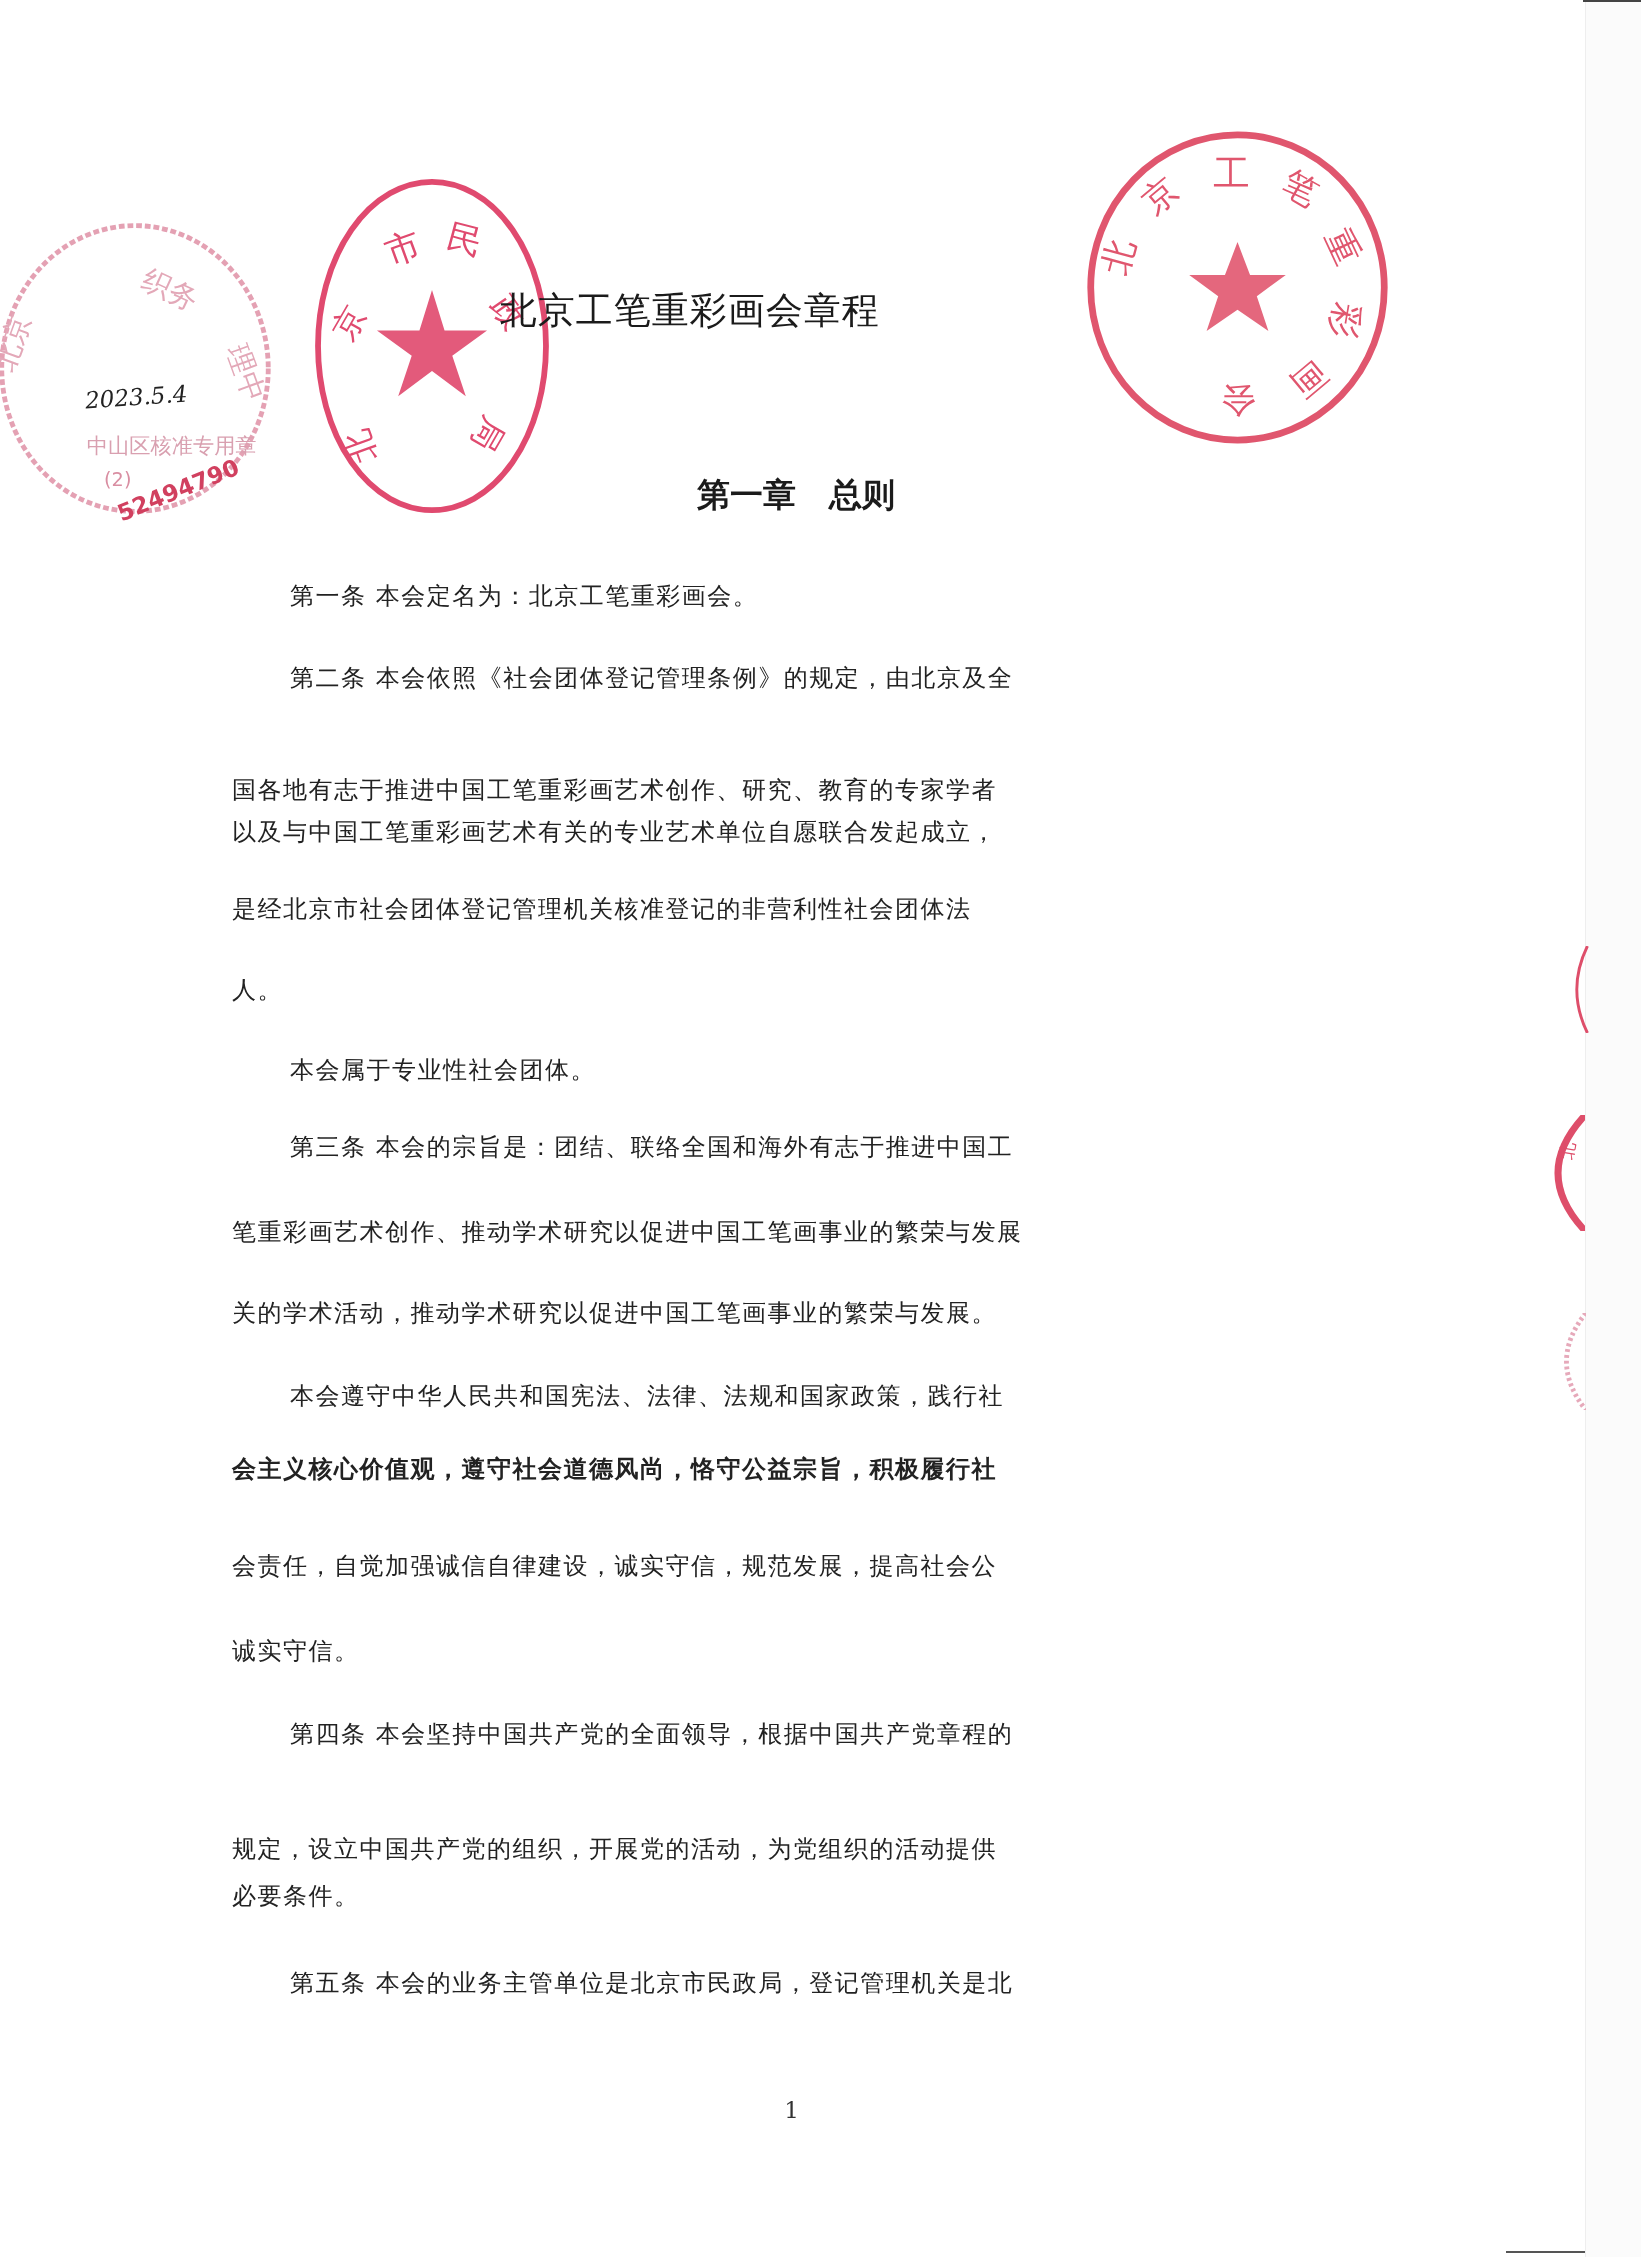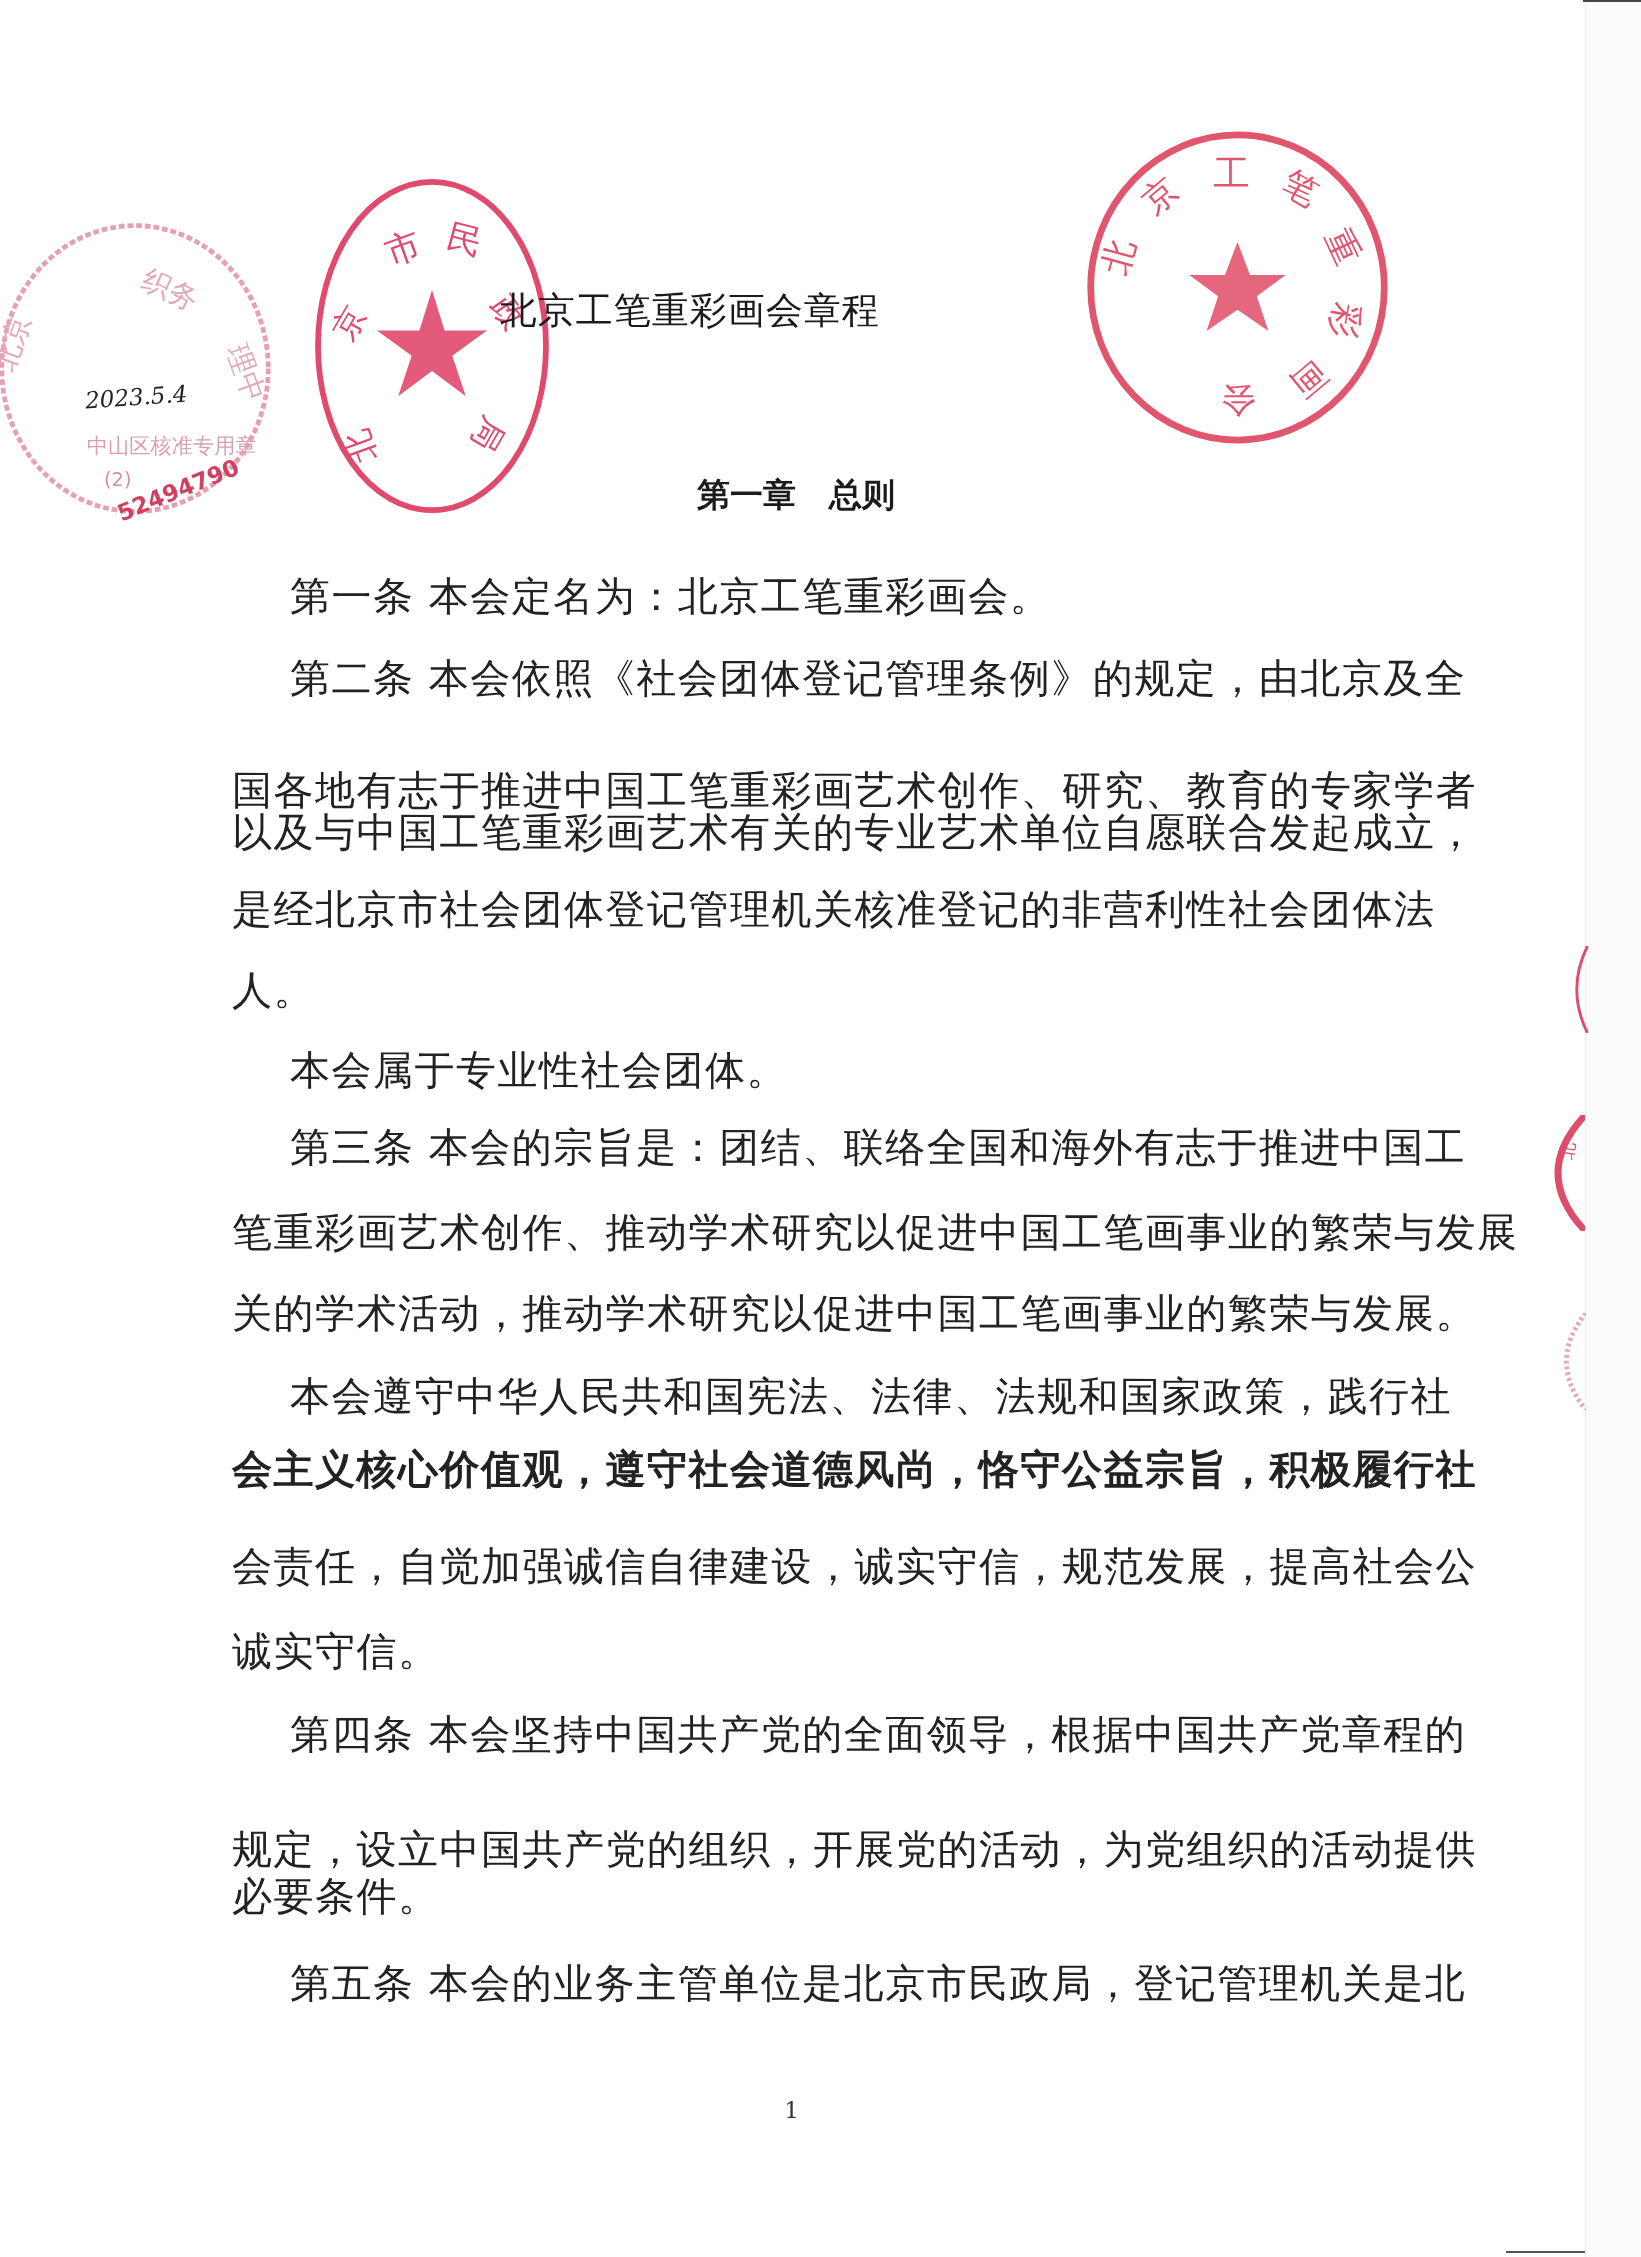--- a/index.html
+++ b/index.html
@@ -23,21 +23,21 @@
     padding-left: 9.7px; box-sizing: border-box;
   }
   .chapter {
     position: absolute; left: 0; width: 1495px; top: 473px; text-align: center;
     font-size: 33px; font-weight: bold; color: #1b1b1b; word-spacing: 0;
     font-family: "DejaVu Sans", "Liberation Sans", sans-serif;
     padding-left: 97px; box-sizing: border-box; white-space: pre;
   }
   .line {
     position: absolute; left: 232px; width: 1120px;
-    font-size: 40px; line-height: 42px; white-space: nowrap;
+    font-size: 24px; line-height: 42px; white-space: nowrap;
     font-family: "DejaVu Sans", "Liberation Sans", sans-serif;
     color: #222; letter-spacing: 1.5px;
   }
   .indent { left: 290px; }
   .page-num {
     position: absolute; left: 0; width: 1641px; text-align: center; top: 2097px;
     font-size: 23px; color: #333; padding-right: 58px; box-sizing: border-box;
   }
 </style>
 </head>

